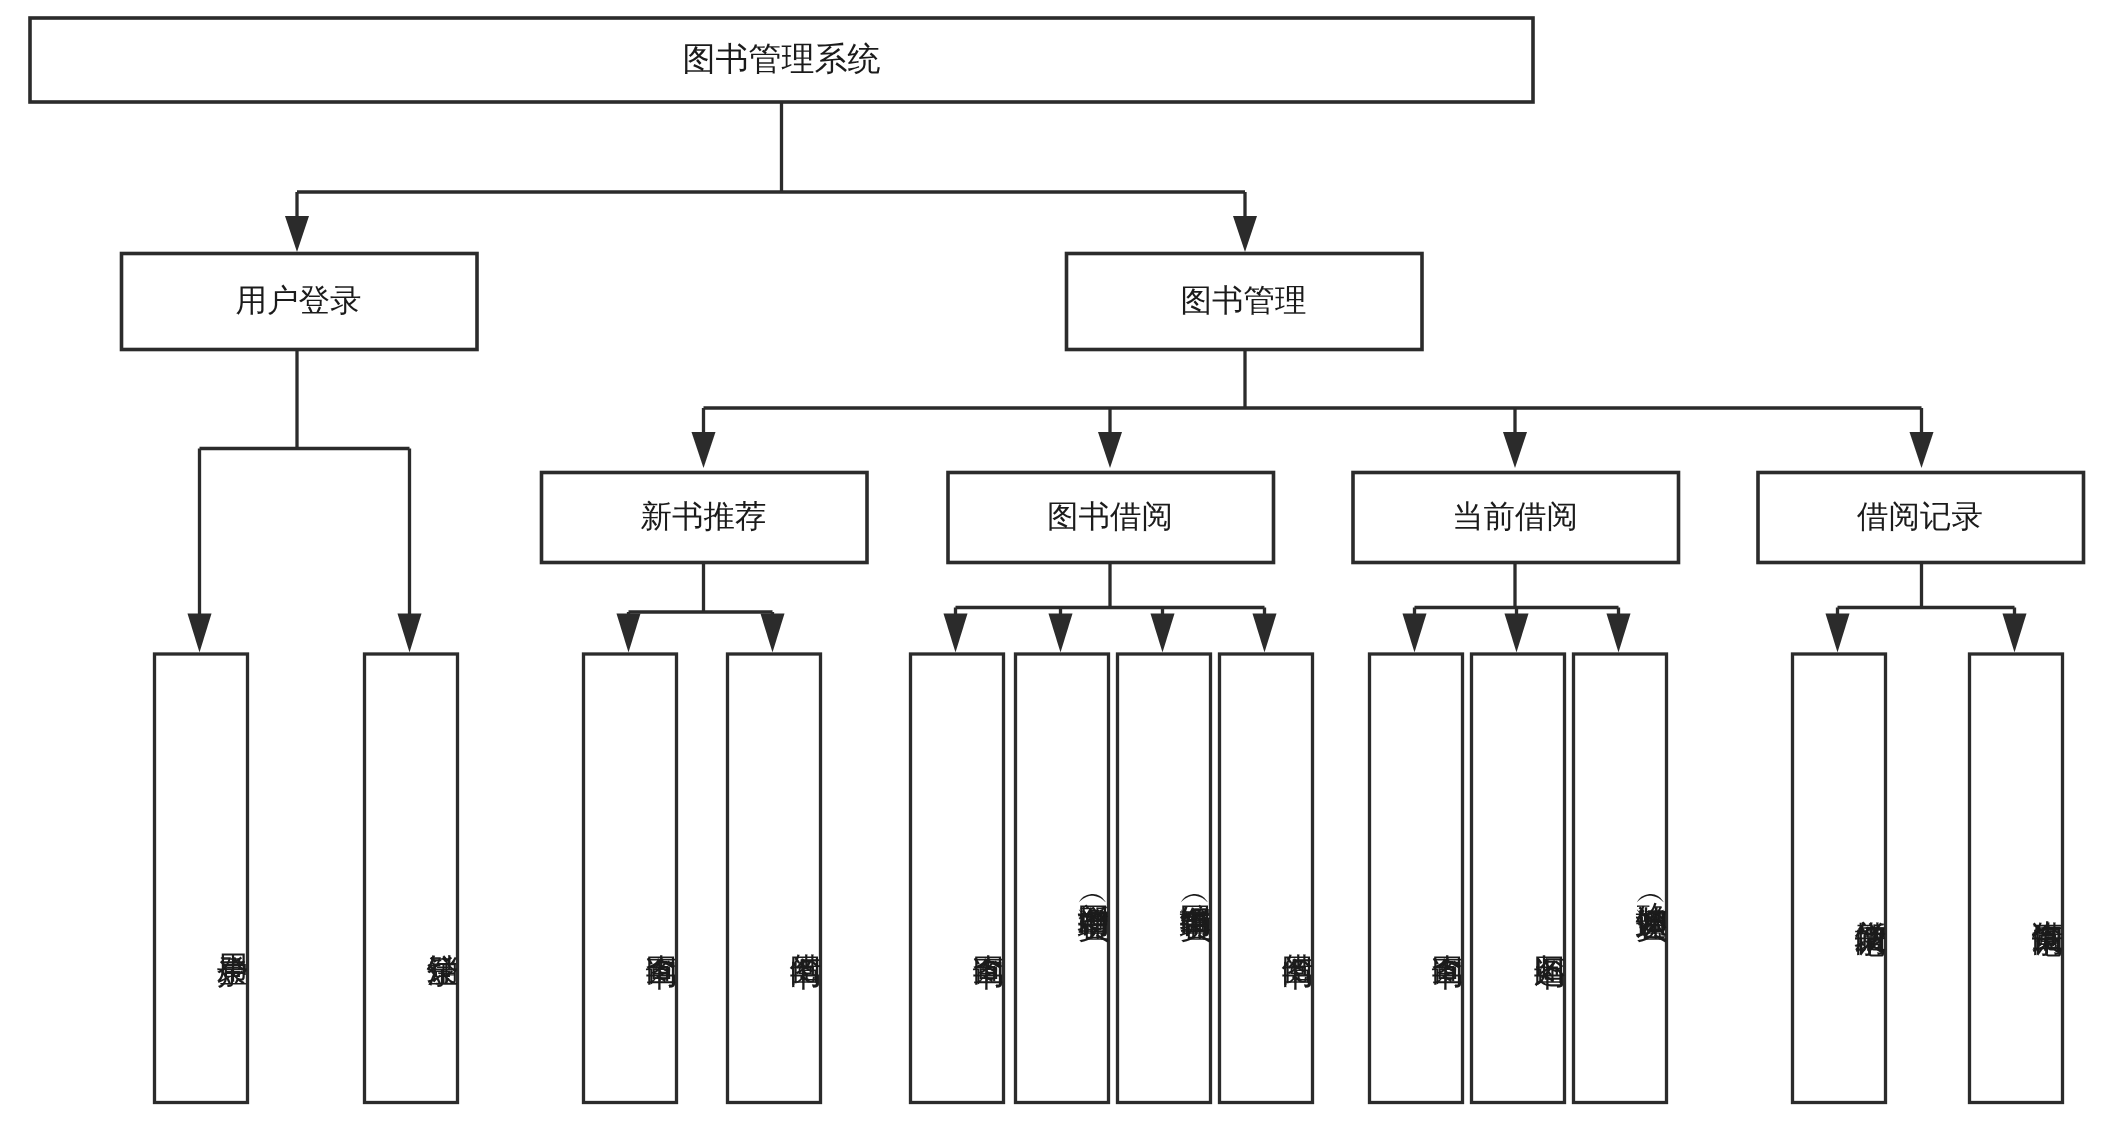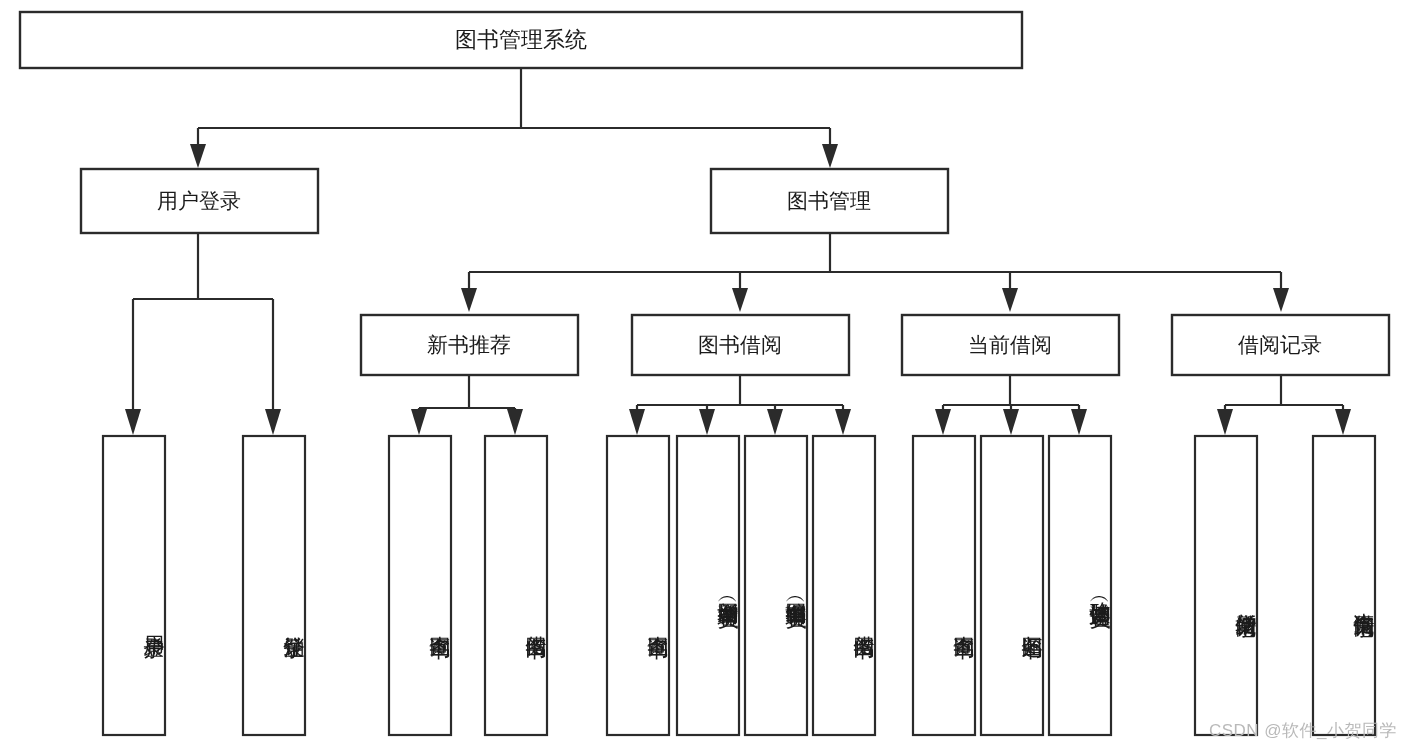--- a/index.html
+++ b/index.html
@@ -235,14 +235,13 @@
   <div class="vlabel" style="left:745px; top:444px; width:62px; height:290px;">编辑图书（管理员）</div>
   <div class="vlabel" style="left:813px; top:506px; width:62px; height:230px;">借阅图书</div>
 
   <div class="vlabel" style="left:913px; top:506px; width:62px; height:230px;">查询图书</div>
   <div class="vlabel" style="left:981px; top:506px; width:62px; height:230px;">归还图书</div>
   <div class="vlabel" style="left:1049px; top:444px; width:62px; height:290px;">确认归还（管理员）</div>
 
   <div class="vlabel" style="left:1195px; top:466px; width:62px; height:265px;">新增借阅记录</div>
   <div class="vlabel" style="left:1313px; top:466px; width:62px; height:265px;">查询借阅记录</div>
 
-  <div class="watermark">CSDN @软件_小贺同学</div>
 </div>
 
 </body></html>

